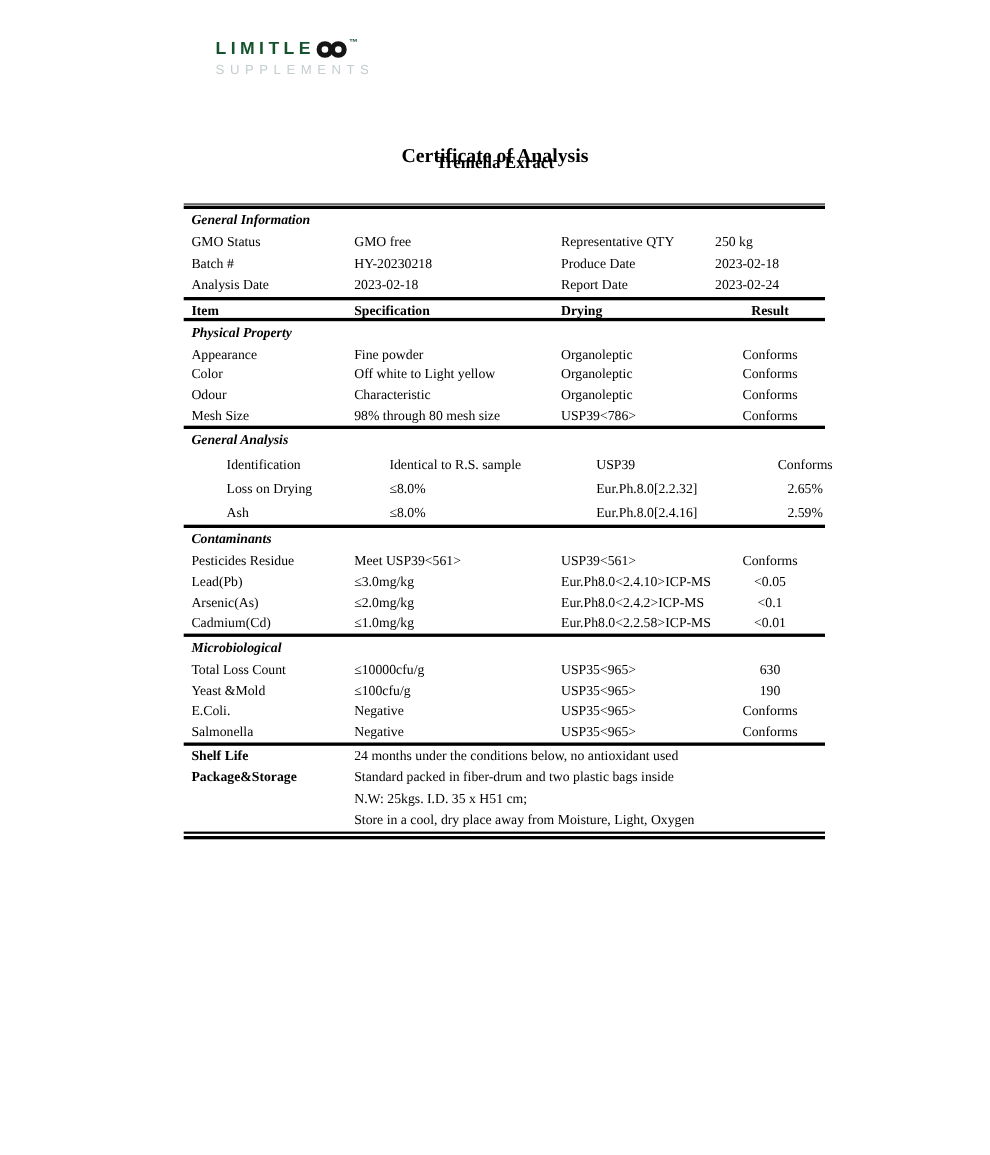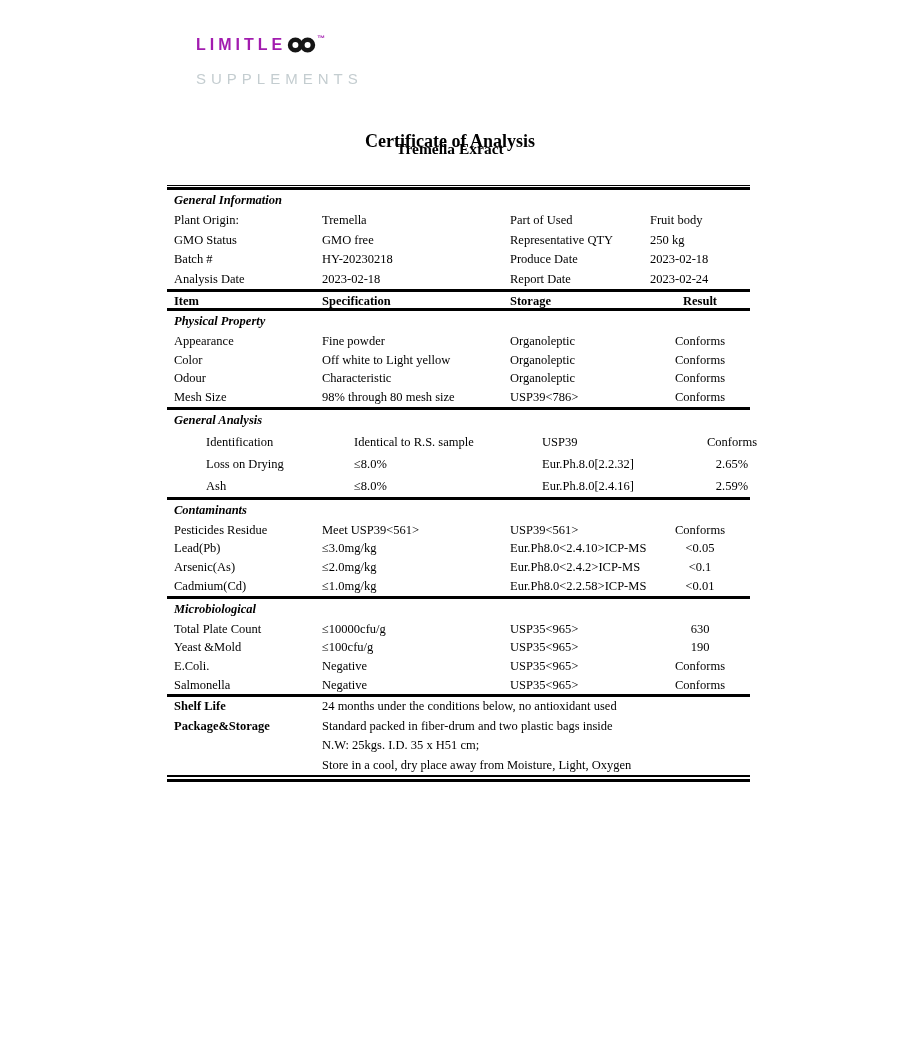--- a/index.html
+++ b/index.html
@@ -6,24 +6,24 @@
   html, body { background: #ffffff; }
   body {
     width: 900px; height: 1050px; position: relative;
     font-family: "Liberation Serif", serif; color: #000;
     overflow: hidden;
   }
   .page { position: absolute; inset: 0; background: #fff; }
 
   
   .logo { position: absolute; left: 196px; top: 36px; font-family: "Liberation Sans", sans-serif; }
-  .logo-main { display: flex; align-items: center; font-weight: bold; font-size: 16px; letter-spacing: 4px; color: #a21caf; }
+  .logo-main { display: flex; align-items: center; font-weight: bold; font-size: 16px; letter-spacing: 4px; color: #14532d; }
   .logo-main .inf { margin-left: 1px; display: block; }
   .logo-main .tm { font-size: 8px; letter-spacing: 0; position: relative; top: -7px; left: 1px; }
-  .logo-sub { font-size: 15px; letter-spacing: 5px; color: #c4cdd0; margin-top: 16px; font-weight: 500; }
+  .logo-sub { font-size: 12px; letter-spacing: 5px; color: #c4cdd0; margin-top: 2px; font-weight: 500; }
 
   
   .title { position: absolute; top: 100px; left: 0; width: 100%; text-align: center; font-size: 18px; font-weight: bold; margin-top: 31px; }
   .subtitle { position: absolute; top: 140px; left: 0; width: 100%; text-align: center; font-size: 15.5px; font-weight: bold; }
 
   
   .doc { position: absolute; left: 167px; top: 185px; width: 583px; font-size: 12.5px; }
   .rule-thin  { height: 1px; background: #000; }
   .rule-thin2 { height: 2px; background: #000; }
   .gap1 { height: 1px; } .gap2 { height: 2px; }
@@ -62,26 +62,20 @@
   <div class="subtitle">Tremella Exract</div>
 
   <div class="doc">
     <div class="rule-thin"></div>
     <div class="gap1"></div>
     <div class="hr3"></div>
 
     <div class="sec-h">General Information</div>
     <div id="gi-rows">
         <div class="grid gi-row">
-          <div class="cell">Plant Origin:</div>
-          <div class="cell">Tremella</div>
-          <div class="cell">Part of Used</div>
-          <div class="cell">Fruit body</div>
-        </div>
-        <div class="grid gi-row">
           <div class="cell">GMO Status</div>
           <div class="cell">GMO free</div>
           <div class="cell">Representative QTY</div>
           <div class="cell">250 kg</div>
         </div>
         <div class="grid gi-row">
           <div class="cell">Batch #</div>
           <div class="cell">HY-20230218</div>
           <div class="cell">Produce Date</div>
           <div class="cell">2023-02-18</div>
@@ -91,21 +85,21 @@
           <div class="cell">2023-02-18</div>
           <div class="cell">Report Date</div>
           <div class="cell">2023-02-24</div>
         </div>
       </div>
 
     <div class="hr3"></div>
     <div class="grid head" id="col-head">
         <div class="cell">Item</div>
         <div class="cell">Specification</div>
-        <div class="cell">Storage</div>
+        <div class="cell">Drying</div>
         <div class="cell c-res">Result</div>
       </div>
     <div class="hr3"></div>
 
     <div id="spec-sections">
         <div class="sec-h">Physical Property</div>
         <div class="grid row">
           <div class="cell">Appearance</div>
           <div class="cell">Fine powder</div>
           <div class="cell">Organoleptic</div>
@@ -171,21 +165,21 @@
         </div>
         <div class="grid row">
           <div class="cell">Cadmium(Cd)</div>
           <div class="cell">≤1.0mg/kg</div>
           <div class="cell">Eur.Ph8.0&lt;2.2.58&gt;ICP-MS</div>
           <div class="cell c-res">&lt;0.01</div>
         </div>
         <div class="hr3"></div>
         <div class="sec-h">Microbiological</div>
         <div class="grid row">
-          <div class="cell">Total Plate Count</div>
+          <div class="cell">Total Loss Count</div>
           <div class="cell">≤10000cfu/g</div>
           <div class="cell">USP35&lt;965&gt;</div>
           <div class="cell c-res">630</div>
         </div>
         <div class="grid row">
           <div class="cell">Yeast &amp;Mold</div>
           <div class="cell">≤100cfu/g</div>
           <div class="cell">USP35&lt;965&gt;</div>
           <div class="cell c-res">190</div>
         </div>

